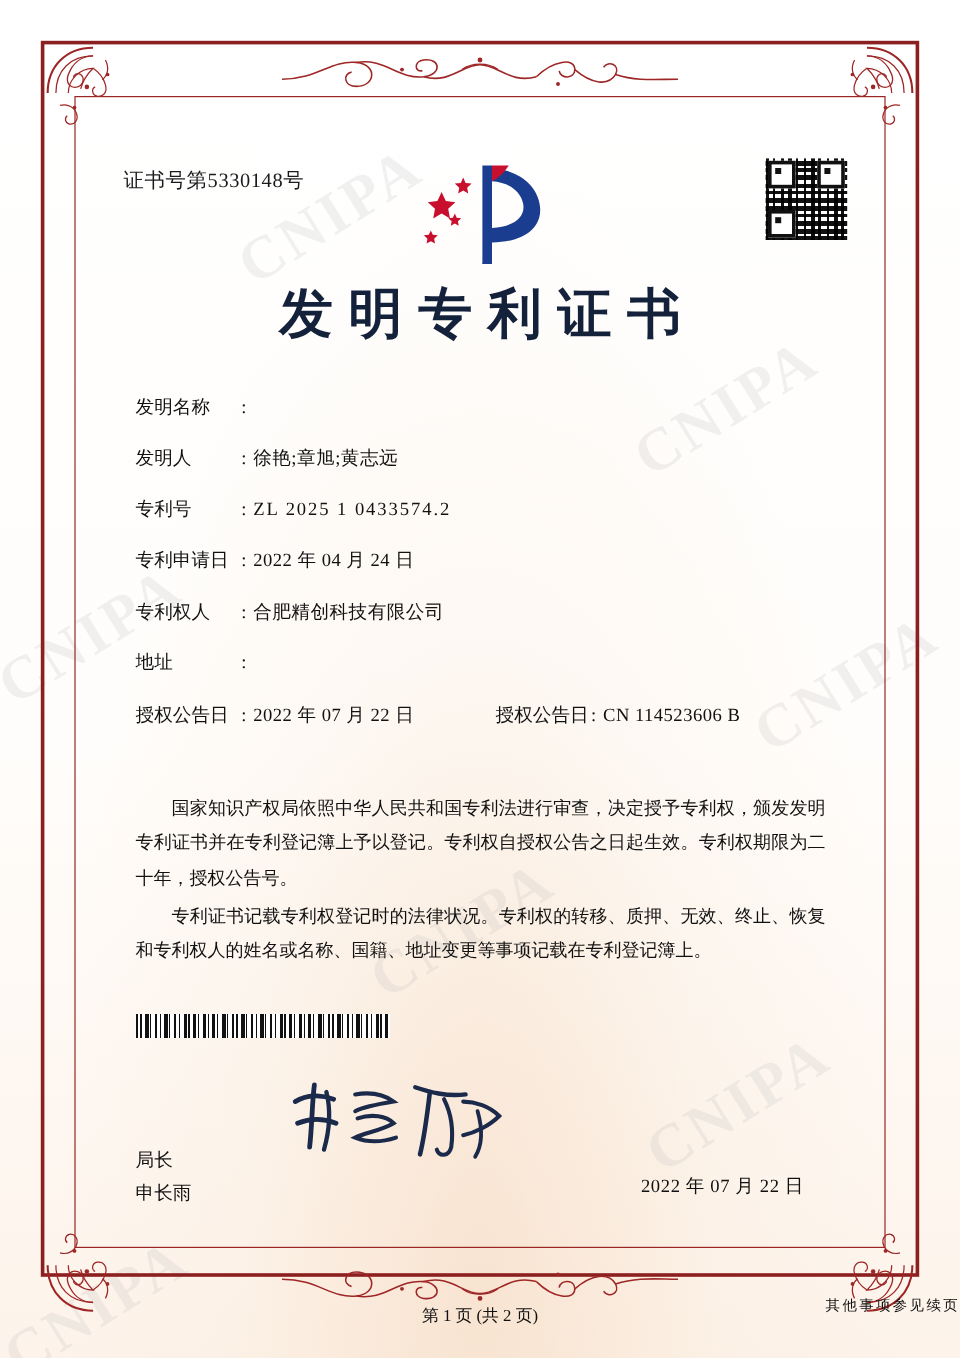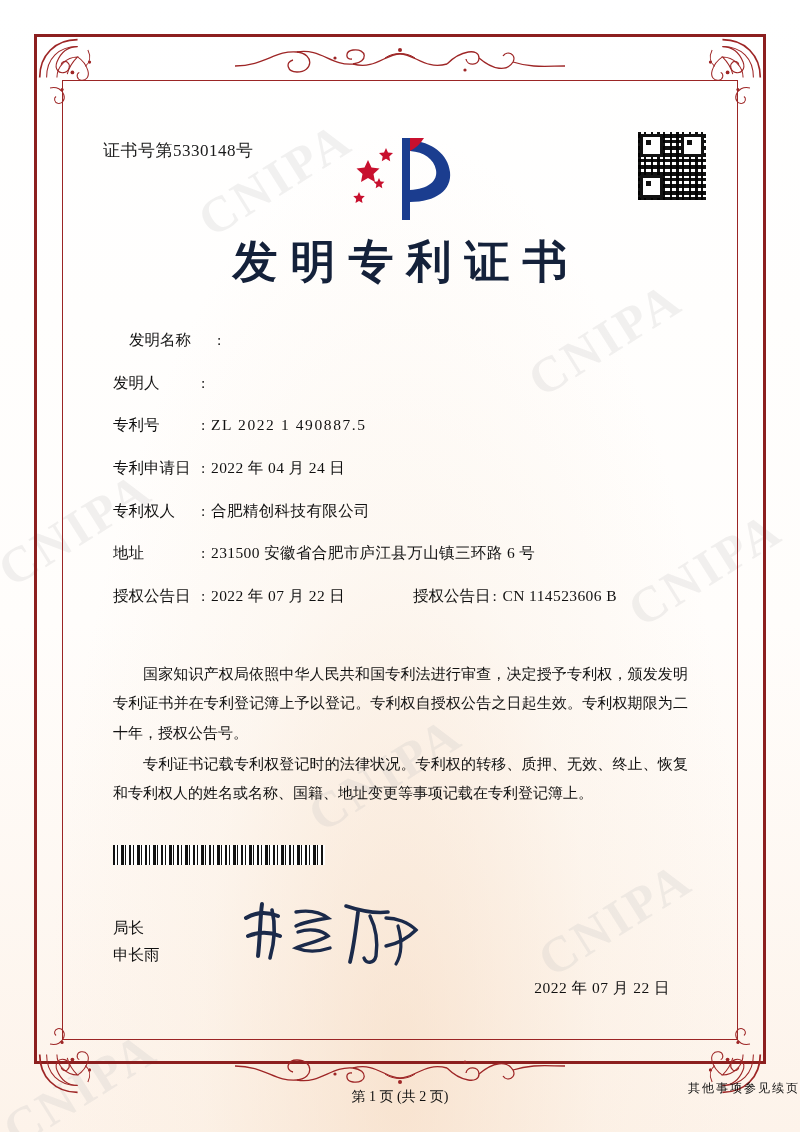--- a/index.html
+++ b/index.html
@@ -223,21 +223,21 @@
         #111 0 2px, #fff 2px 4px,
         #111 4px 5px, #fff 5px 8px,
         #111 8px 11px, #fff 11px 12px,
         #111 12px 13px, #fff 13px 16px);
   }
 
   
   .sig-label {
     position: absolute;
     left: 113px;
-    top: 914px;
+    top: 954px;
     font-size: 15.5px;
     line-height: 1.75;
     color: #111;
   }
   .sig-mark {
     position: absolute;
     left: 238px;
     top: 896px;
     width: 190px;
     height: 72px;
@@ -397,53 +397,53 @@
     <div class="qr-eye e1"></div>
     <div class="qr-eye e2"></div>
     <div class="qr-eye e3"></div>
   </div>
 
   <div class="doc-title">发明专利证书</div>
 
   <div class="fields">
 
     <div class="field">
-      <span class="f-label spread" style="width:88px;margin-left:16px;">
+      <span class="f-label spread" style="width:88px;">
         <span>发明名称</span>
       </span>
       <span class="f-colon">:</span>
     </div>
 
     <div class="field">
       <span class="f-label">发明人</span>
       <span class="f-colon">:</span>
+      <span class="f-value">徐艳;章旭;黄志远</span>
     </div>
 
     <div class="field">
       <span class="f-label">专利号</span>
       <span class="f-colon">:</span>
-      <span class="f-value mono-sp">ZL 2022 1 490887.5</span>
+      <span class="f-value mono-sp">ZL 2025 1 0433574.2</span>
     </div>
 
     <div class="field">
       <span class="f-label">专利申请日</span>
       <span class="f-colon">:</span>
       <span class="f-value">2022 年 04 月 24 日</span>
     </div>
 
     <div class="field">
       <span class="f-label">专利权人</span>
       <span class="f-colon">:</span>
       <span class="f-value">合肥精创科技有限公司</span>
     </div>
 
     <div class="field">
       <span class="f-label">地址</span>
       <span class="f-colon">:</span>
-      <span class="f-value">231500 安徽省合肥市庐江县万山镇三环路 6 号</span>
     </div>
 
     <div class="field-pair">
       <span class="pair-left">
         <span class="f-label">授权公告日</span>
         <span class="f-colon">:</span>
         <span class="f-value">2022 年 07 月 22 日</span>
       </span>
       <span class="pair-right">
         <span class="f-label">授权公告日</span>

